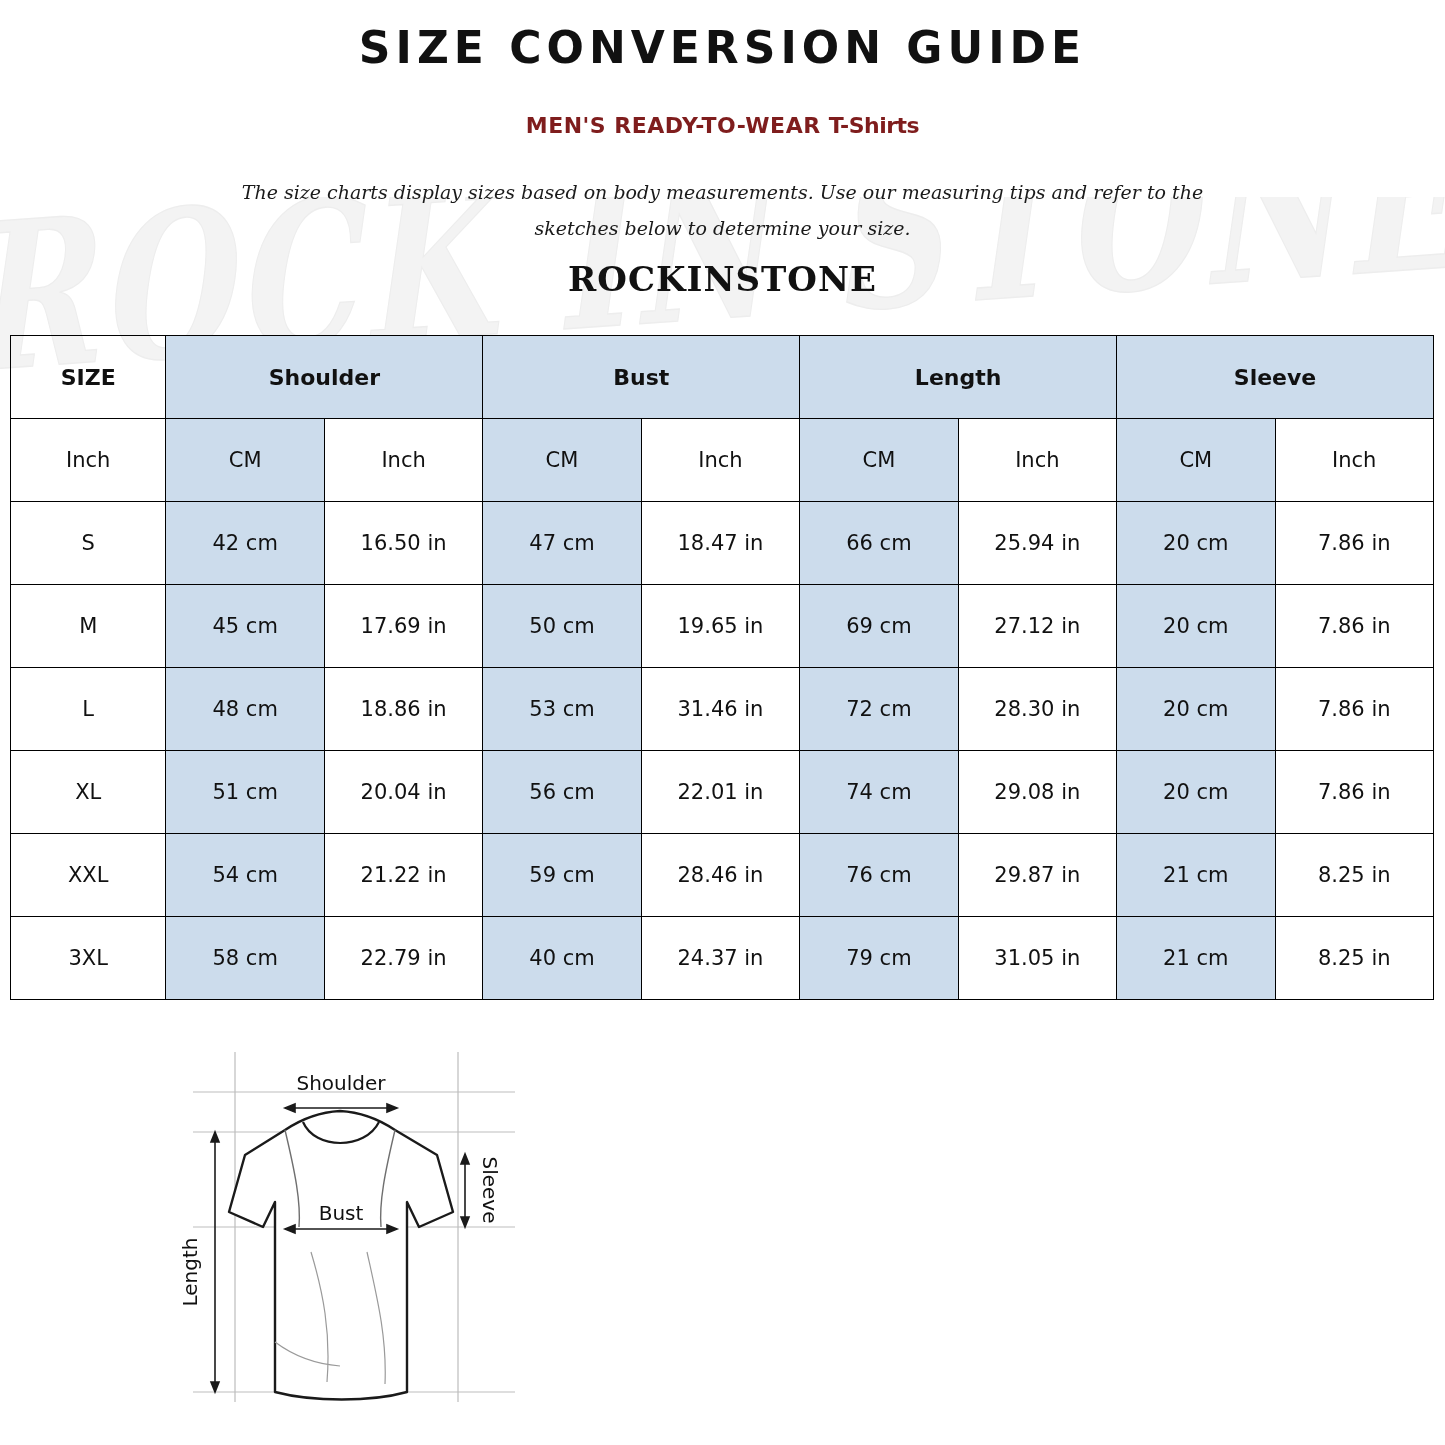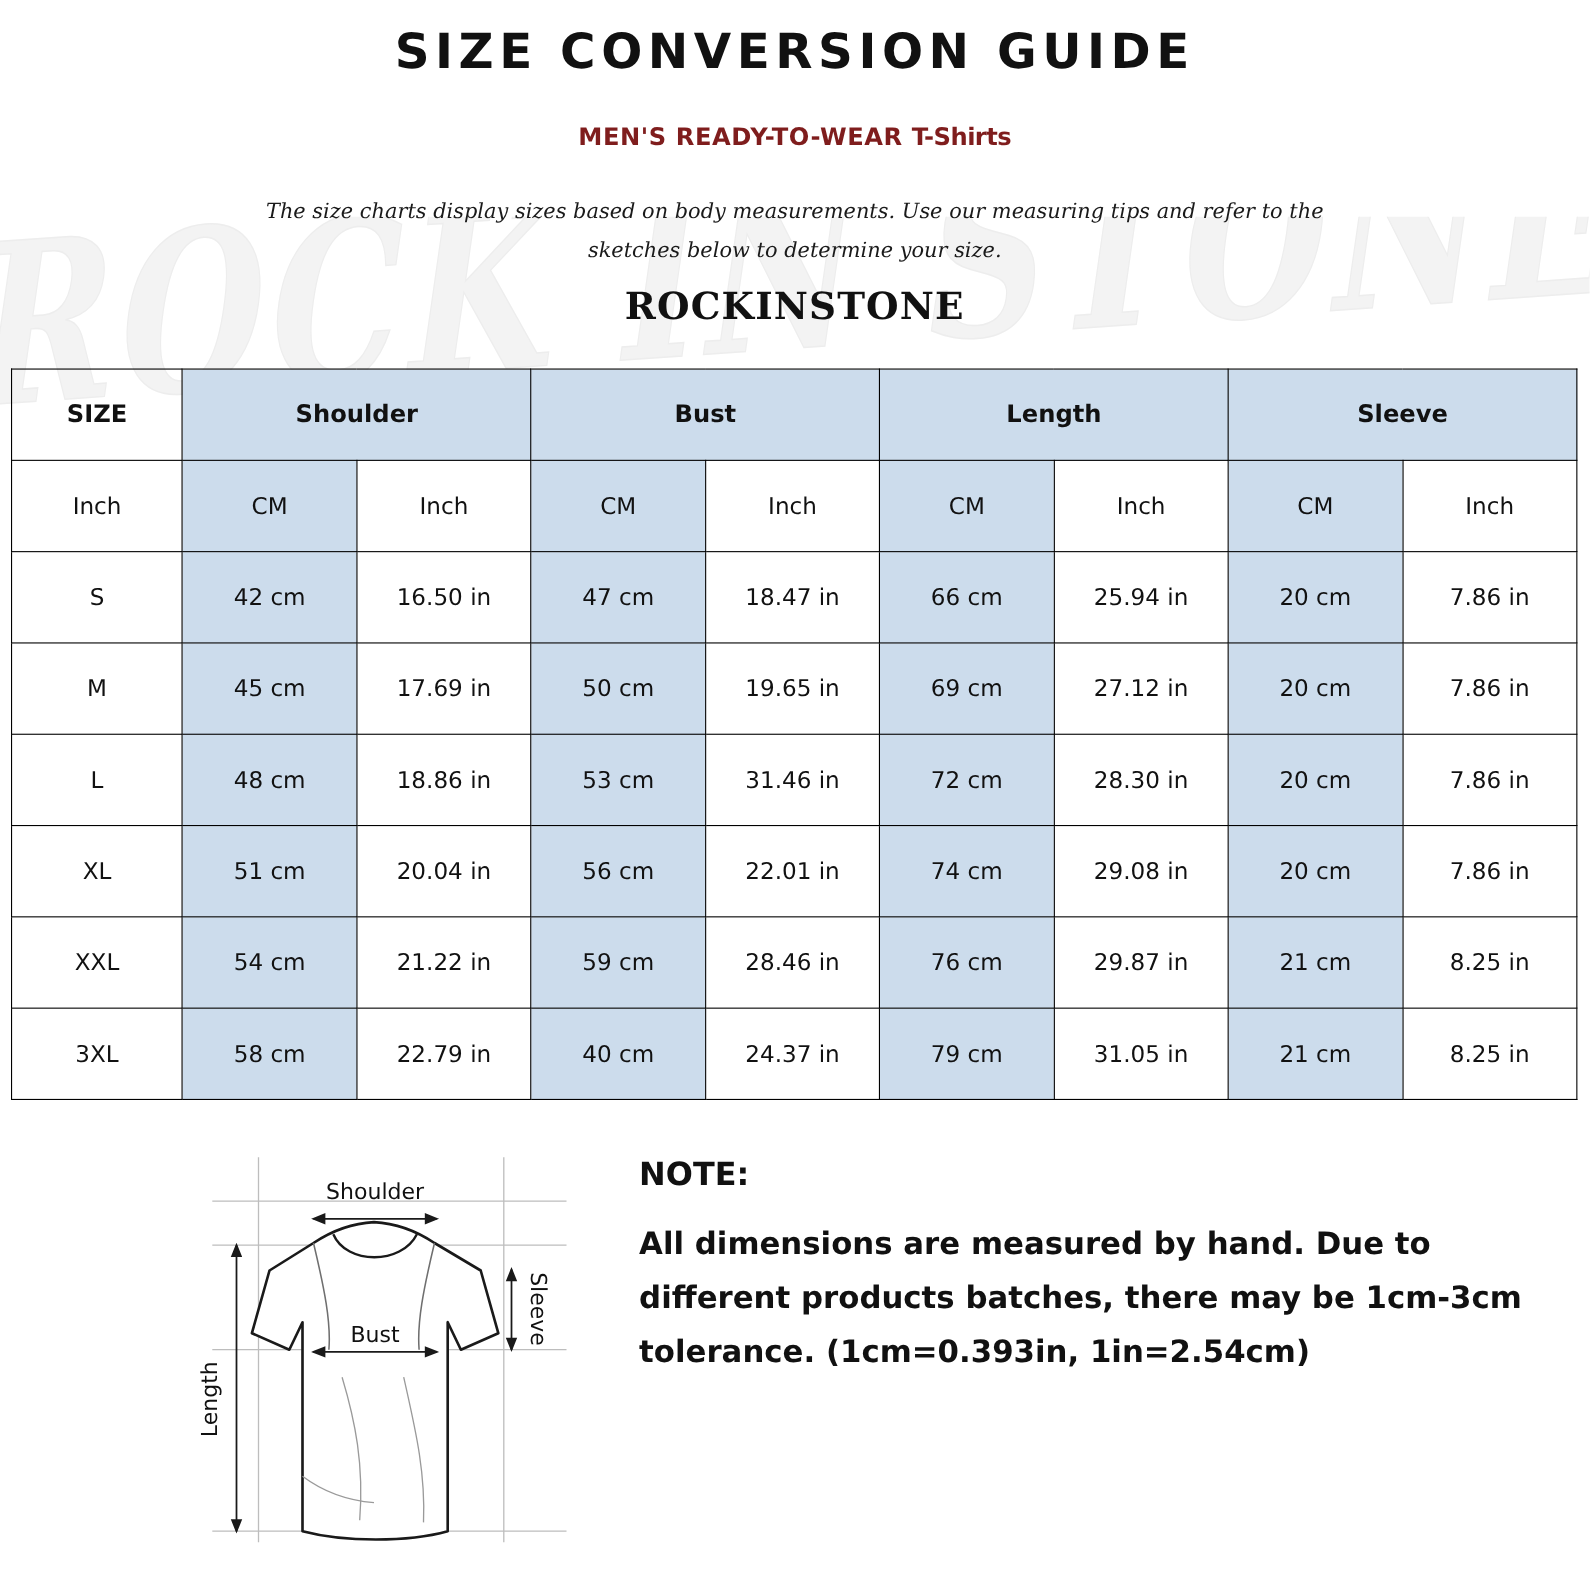--- a/index.html
+++ b/index.html
@@ -336,21 +336,17 @@
             <polygon points="80,370 76,360 84,360"></polygon>
           </g>
 
           <text x="206" y="68" font-family="DejaVu Sans, sans-serif" font-size="20" fill="#111" text-anchor="middle">Shoulder</text>
           <text x="206" y="198" font-family="DejaVu Sans, sans-serif" font-size="20" fill="#111" text-anchor="middle">Bust</text>
           <text x="0" y="0" font-family="DejaVu Sans, sans-serif" font-size="20" fill="#111" text-anchor="middle" transform="translate(348,168) rotate(90)">Sleeve</text>
           <text x="0" y="0" font-family="DejaVu Sans, sans-serif" font-size="20" fill="#111" text-anchor="middle" transform="translate(62,250) rotate(-90)">Length</text>
         </svg>
       </div>
 
-      <div class="note">
-        <div class="note-title">NOTE:</div>
-        <div class="note-body">All dimensions are measured by hand. Due to different products batches, there may be 1cm-3cm tolerance. (1cm=0.393in, 1in=2.54cm)</div>
-      </div>
 
     </div>
 
   </div>
 </div>
 
 </body></html>

